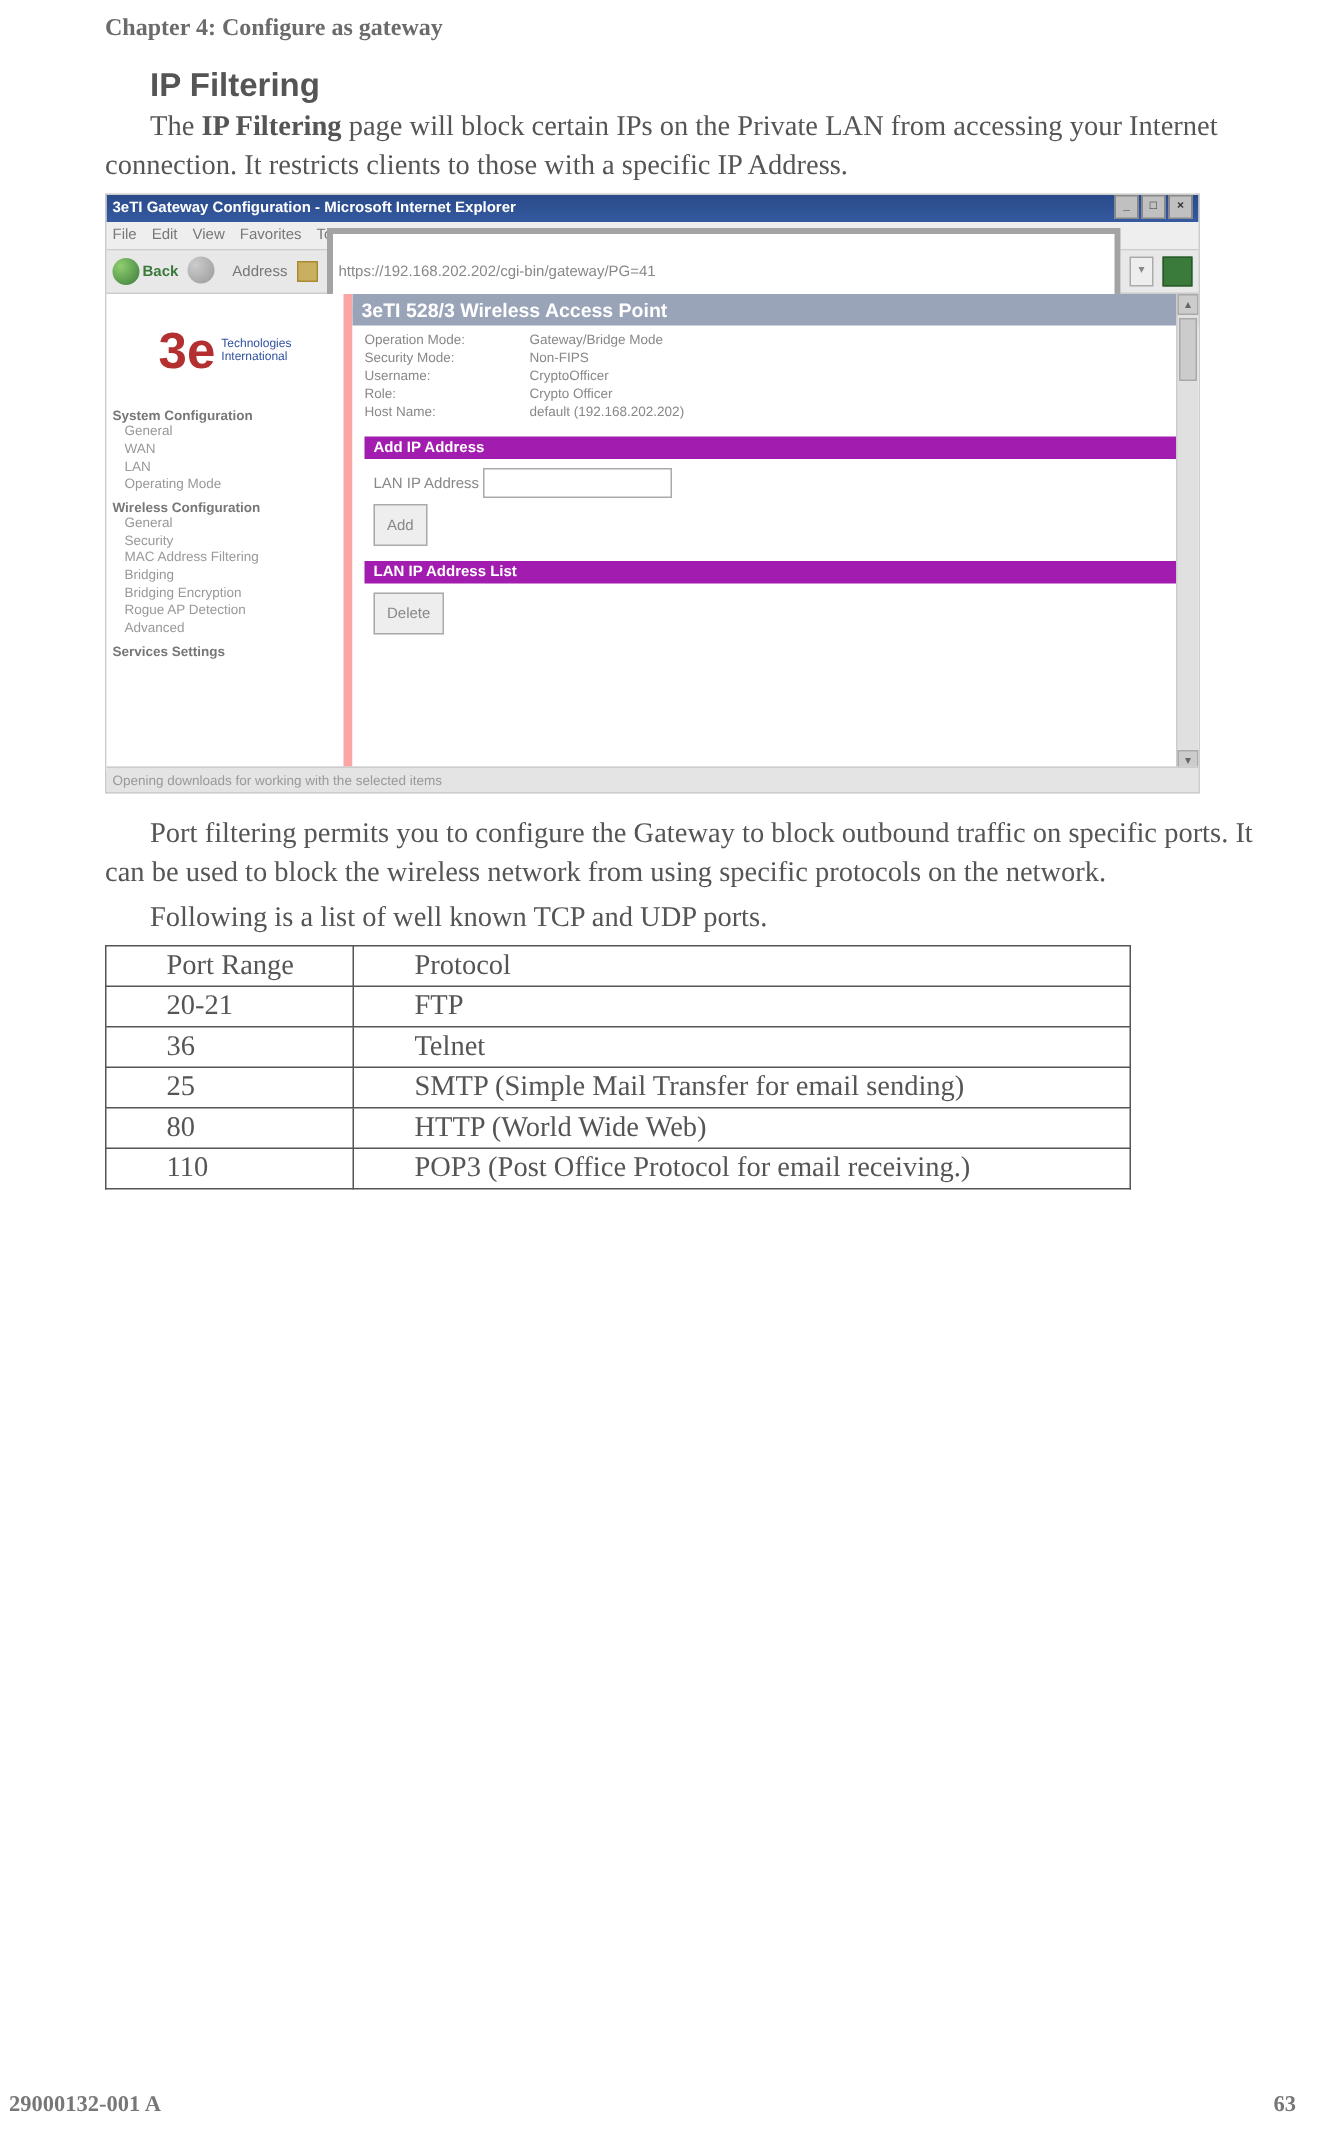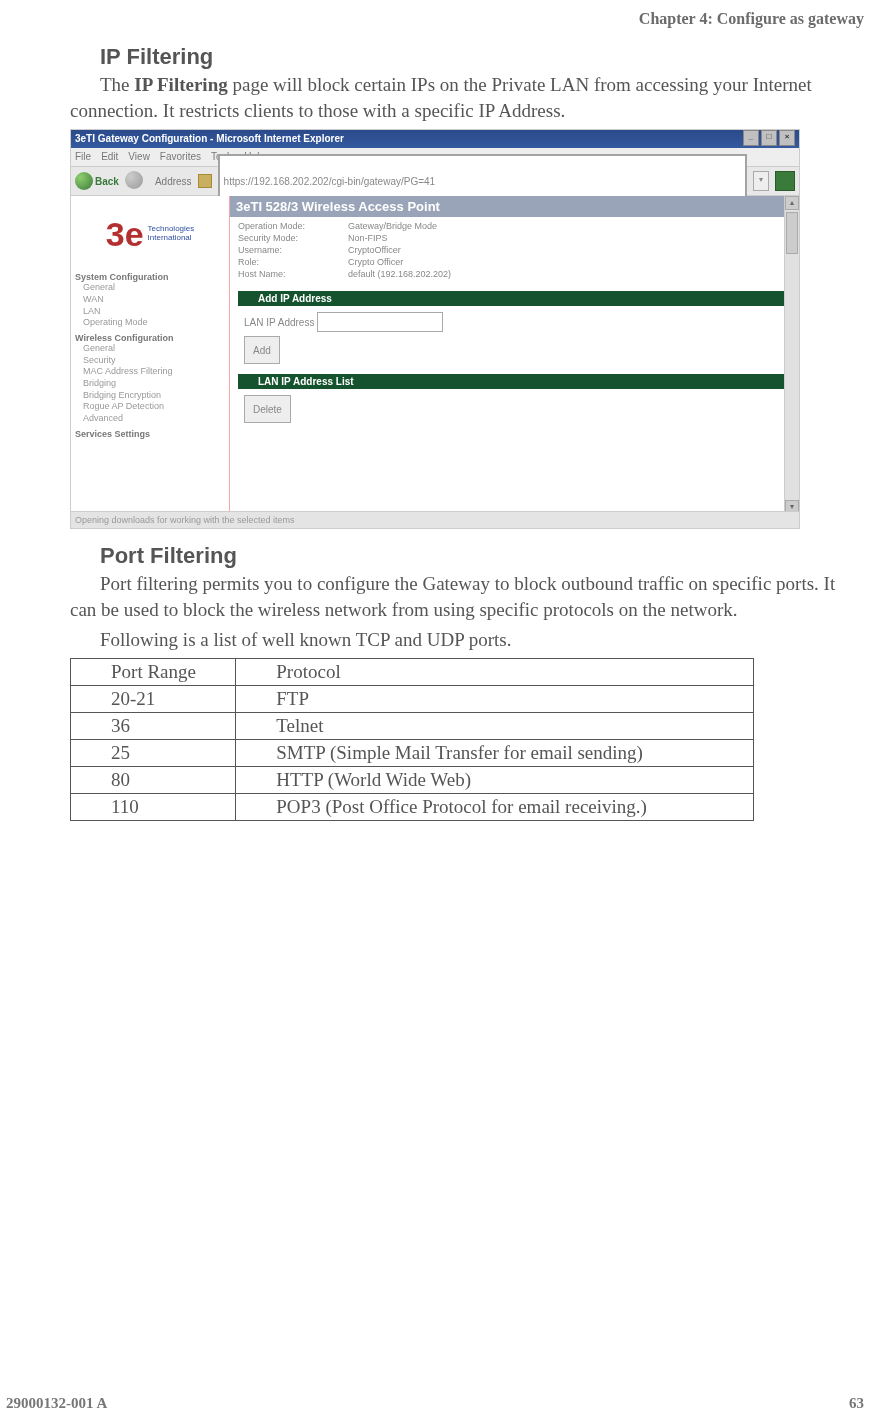--- a/index.html
+++ b/index.html
@@ -10,21 +10,21 @@
     color: #4a4a4a;
   }
   .page {
     width: 894px;
     min-height: 1426px;
     box-sizing: border-box;
     padding: 10px 30px 20px 70px;
     position: relative;
   }
   .chapter-header {
-    text-align: right;
+    text-align: left;
     font-weight: bold;
     color: #6b6b6b;
     font-size: 16px;
     margin-bottom: 16px;
   }
   h2.section-title {
     font-family: Arial, Helvetica, sans-serif;
     font-weight: bold;
     color: #555;
     font-size: 22px;
@@ -90,35 +90,35 @@
     display: inline-flex; align-items: center; gap: 2px;
     color: #3a7a3a; font-weight: bold;
   }
   .circle-btn {
     width: 18px; height: 18px; border-radius: 50%;
     background: radial-gradient(circle at 30% 30%, #8fcf6f, #3a7a3a);
     display: inline-block;
   }
   .ie-addr-label { color: #777; margin-left: 6px; }
   .ie-addr-input {
-    flex: 1; height: 18px; border: 2px solid #a3a3a3; background: #fff;
+    flex: 1; height: 18px; border: 4px solid #a3a3a3; background: #fff;
     padding: 16px 4px; color: #888; font-size: 10px;
   }
   .ie-go {
     width: 18px; height: 18px; background: #3a7a3a; border: 1px solid #2a5a2a;
   }
   .ie-content {
     display: flex;
     height: calc(100% - 18px - 18px - 28px - 16px);
     background: #fff;
   }
   .ie-sidebar {
     width: 150px;
     background: #fff;
-    border-right: 1px solid #fca5a5;
+    border-right: 6px solid #fca5a5;
     padding: 4px 4px;
     font-size: 9px;
     color: #888;
   }
   .logo-box {
     width: 120px; height: 60px;
     margin: 4px auto 8px;
     display: flex; align-items: center; justify-content: center;
     gap: 4px;
   }
@@ -154,25 +154,25 @@
   }
   .breadcrumb {
     font-weight: bold; color: #555; font-size: 12px;
     padding: 6px 8px 4px;
     border-top: 1px solid #ccc;
   }
   .sub-panel {
     margin: 4px 8px;
   }
   .sub-panel-header {
-    background: #14532d;
+    background: #a21caf;
     color: #fff;
     font-weight: bold;
     font-size: 10px;
-    padding: 2px 20px;
+    padding: 2px 6px;
   }
   .sub-panel-body {
     padding: 6px;
     font-size: 10px;
     color: #888;
   }
   .field-row { display: flex; align-items: center; gap: 3px; margin-bottom: 4px; }
   .text-input {
     height: 16px; width: 120px; border: 1px solid #aaa; background: #fff;
   }
@@ -321,21 +321,20 @@
         <div class="scrollbar-v">
           <div class="scroll-arrow">▴</div>
           <div class="scroll-thumb"></div>
           <div class="scroll-arrow" style="position:absolute;bottom:0;left:0;right:0;">▾</div>
         </div>
       </div>
     </div>
     <div class="ie-statusbar">Opening downloads for working with the selected items</div>
   </div>
 
-  <h2 class="section-title">Port Filtering</h2>
   <p class="body-text">Port filtering permits you to configure the Gateway to block outbound traffic on specific ports. It can be used to block the wireless network from using specific protocols on the network.</p>
   <p class="body-text">Following is a list of well known TCP and UDP ports.</p>
 
   <table class="port-table">
     <tbody>
         <tr>
       <th>Port Range</th>
       <th>Protocol</th>
     </tr>
     <tr>

